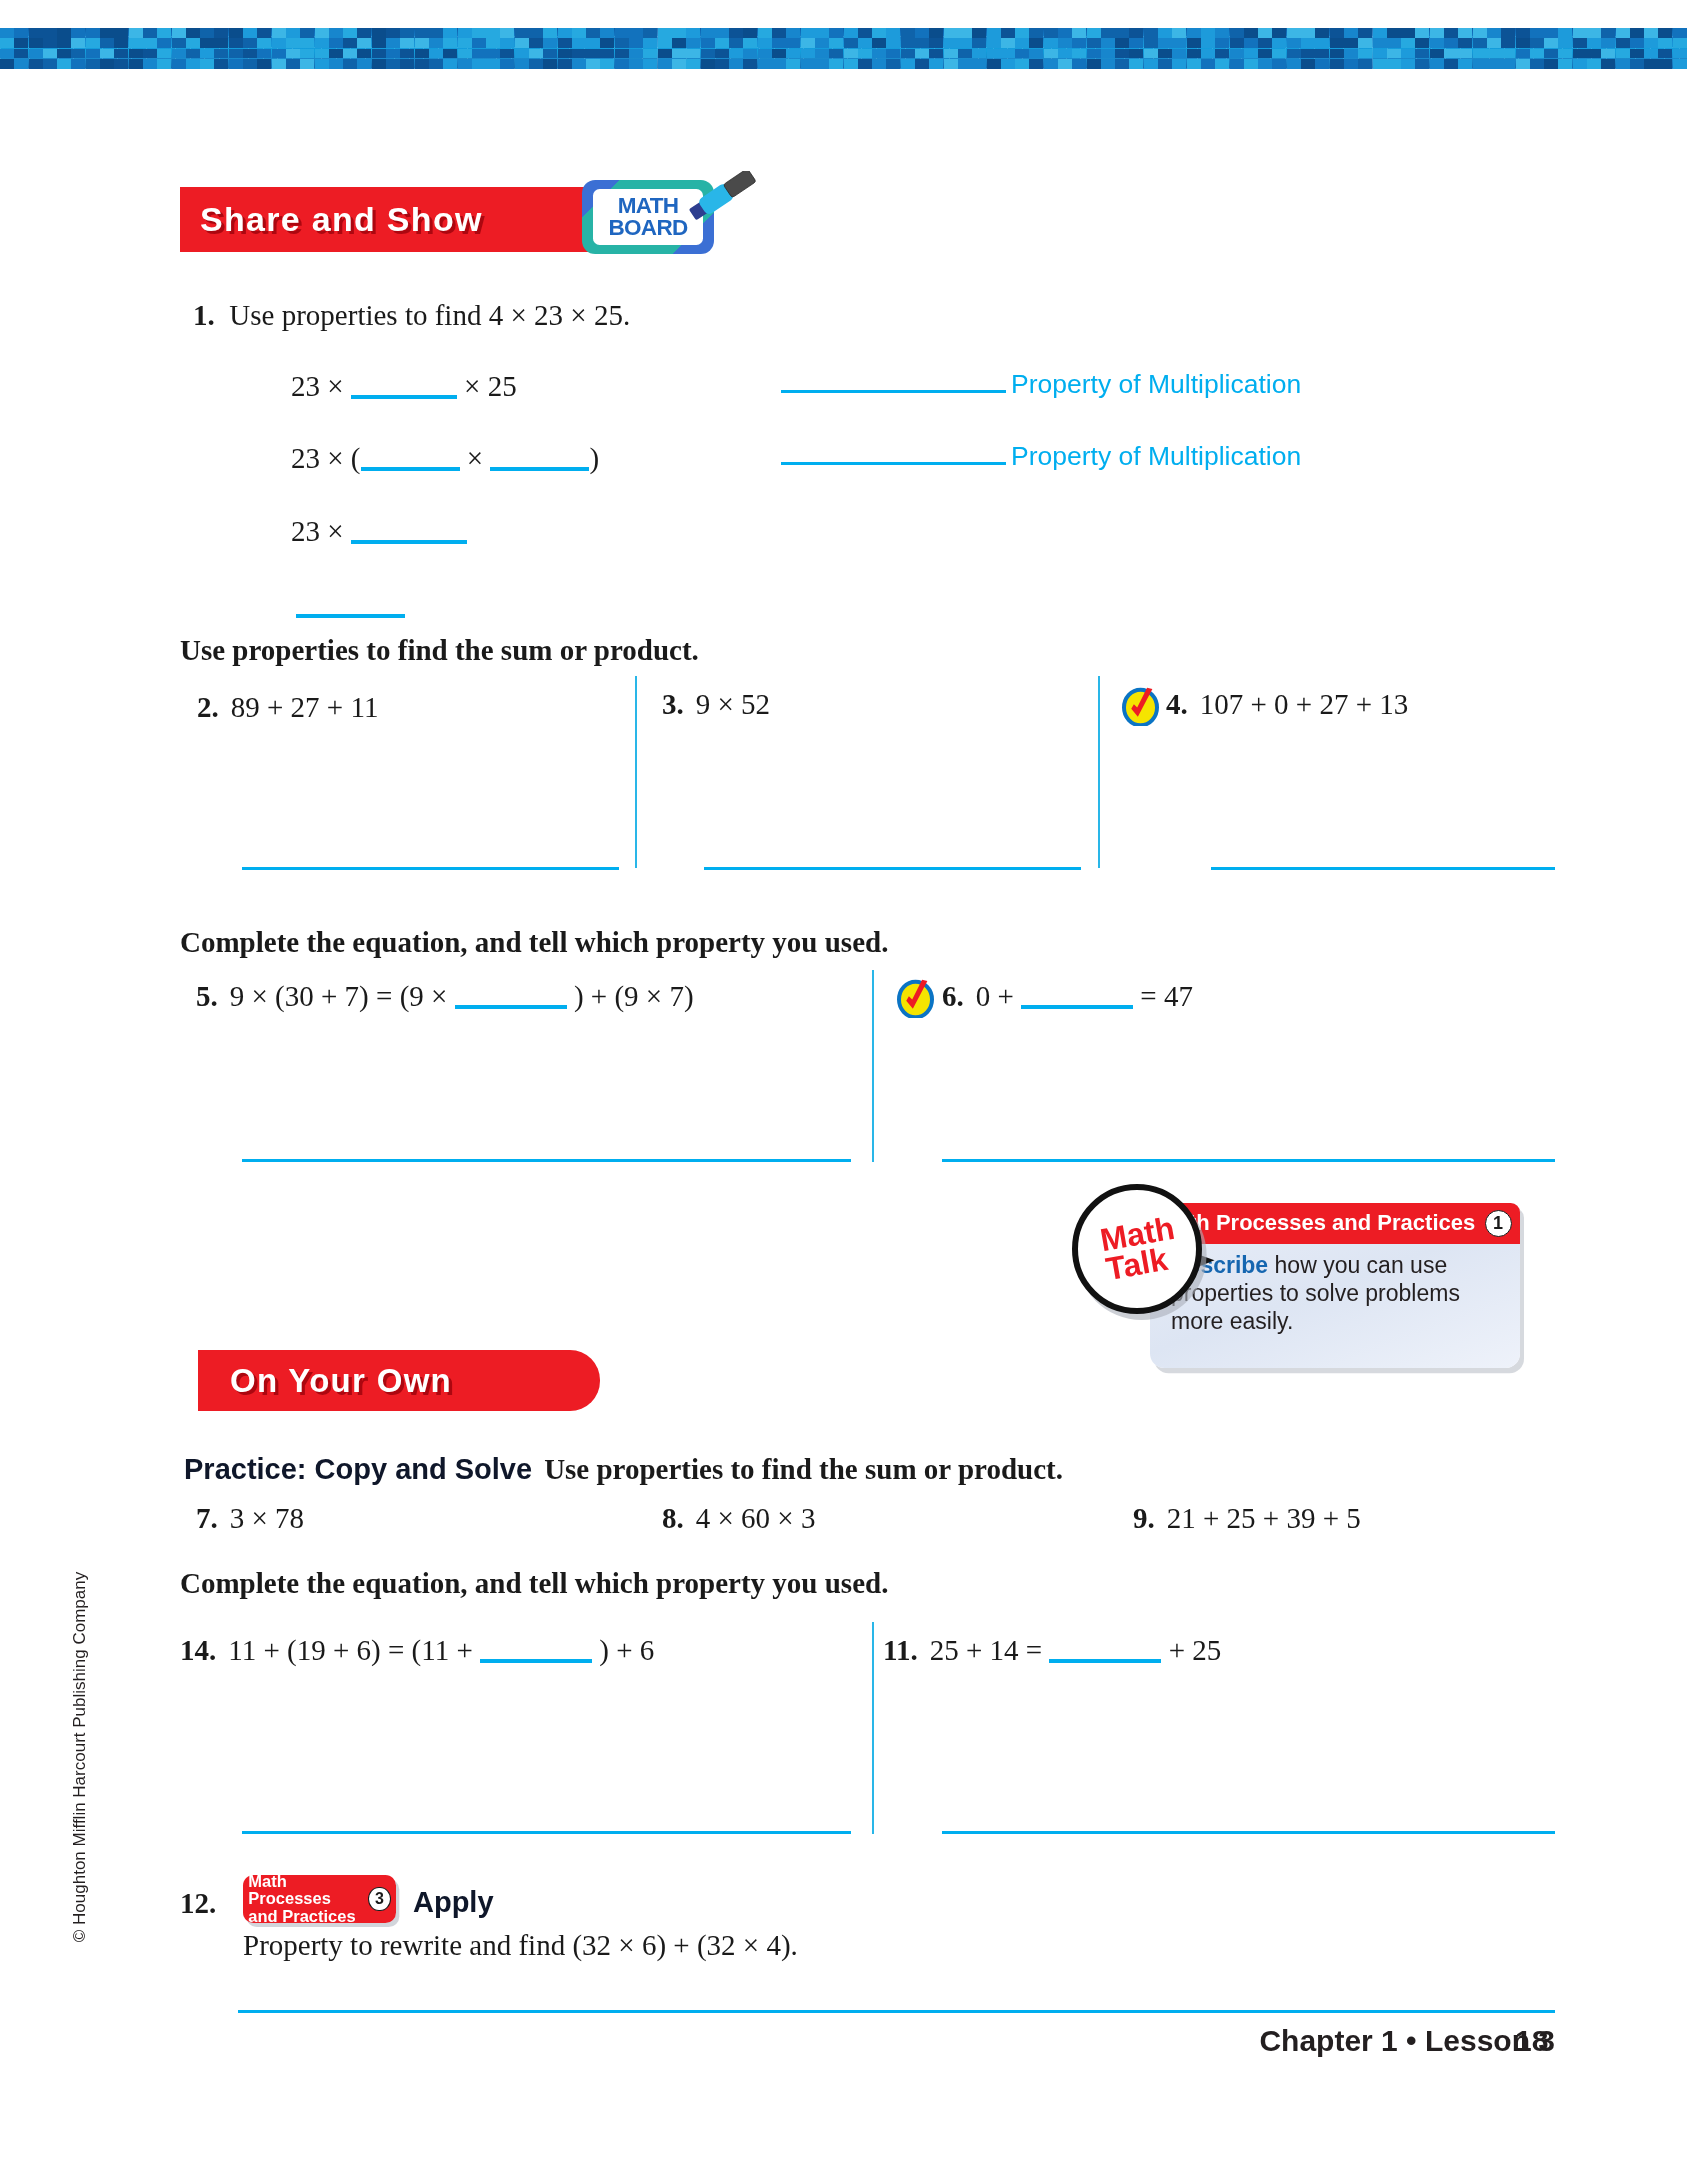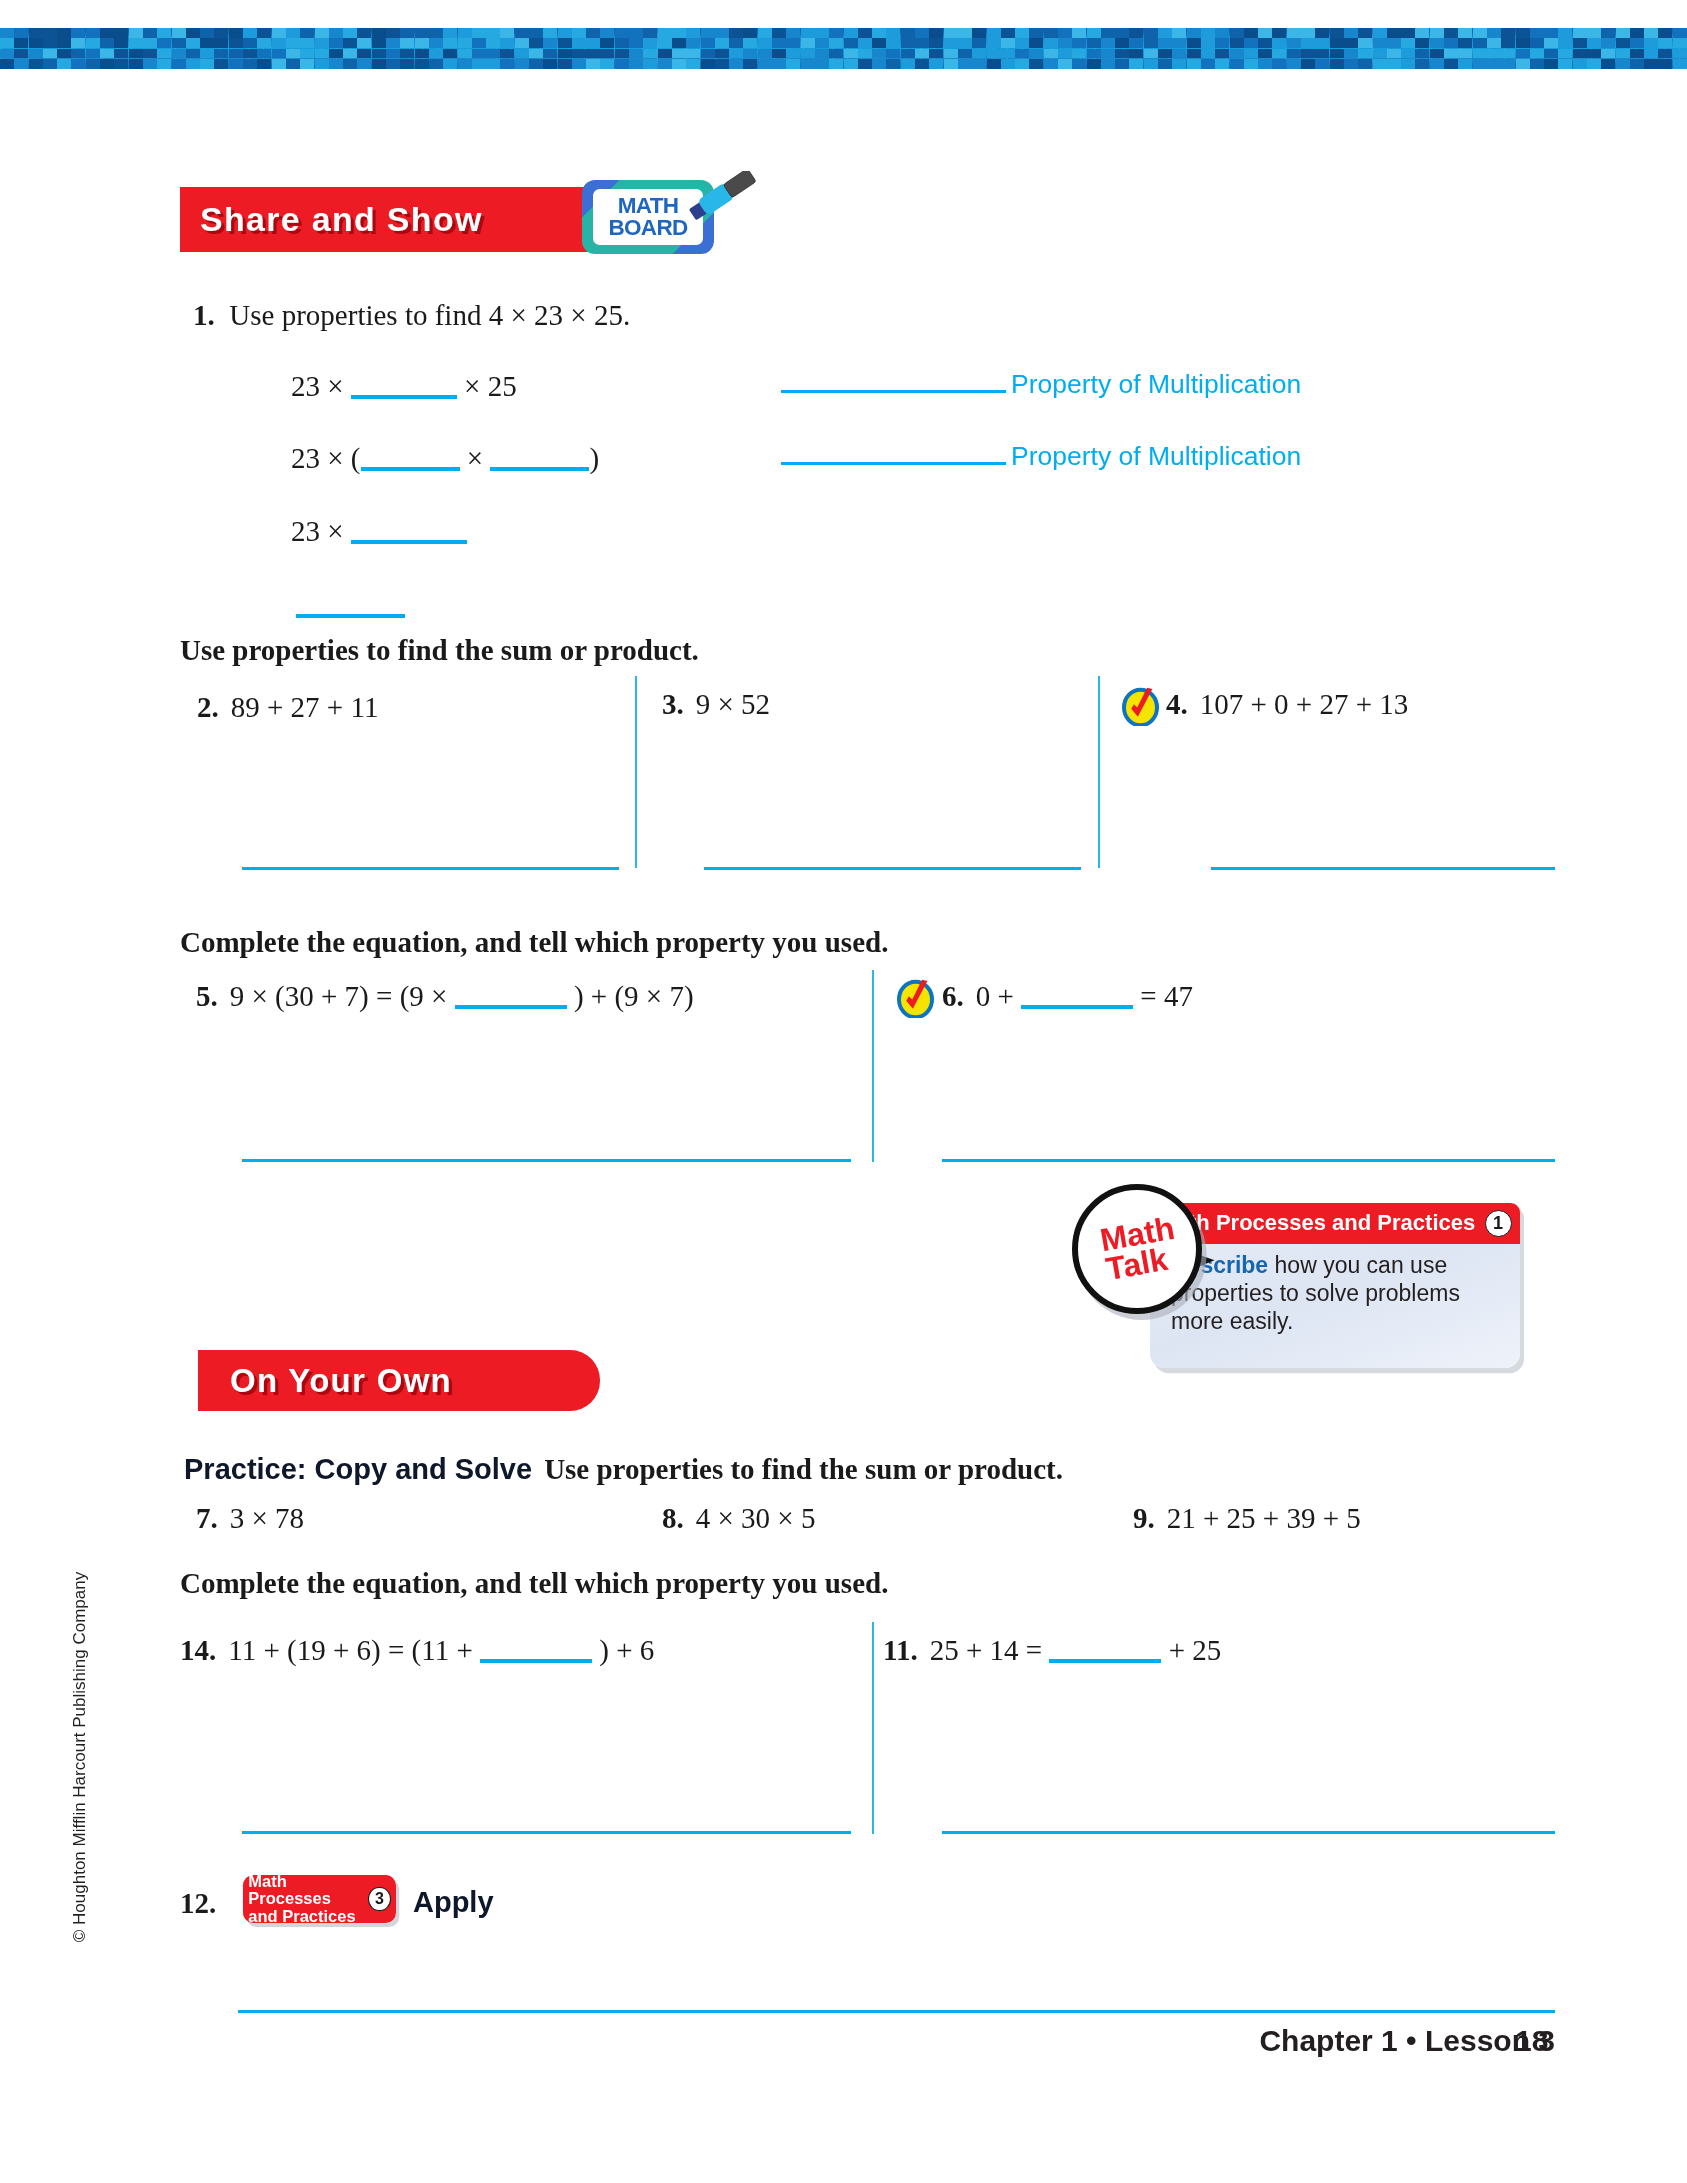--- a/index.html
+++ b/index.html
@@ -713,21 +713,21 @@
     <span class="practice-blue">Practice: Copy and Solve</span>
     <span class="prompt" style="position:static;">Use properties to find the sum or product.</span>
   </div>
 
   <div style="position:absolute;left:196px;top:1502px;display:flex;gap:12px;">
     <span class="qnum">7.</span>
     <span class="mathlite">3 × 78</span>
   </div>
   <div style="position:absolute;left:662px;top:1502px;display:flex;gap:12px;">
     <span class="qnum">8.</span>
-    <span class="mathlite">4 × 30 × 5</span>
+    <span class="mathlite">4 × 60 × 3</span>
   </div>
   <div style="position:absolute;left:1133px;top:1502px;display:flex;gap:12px;">
     <span class="qnum">9.</span>
     <span class="mathlite">21 + 25 + 39 + 5</span>
   </div>
 
   <div class="prompt" style="left:180px;top:1567px;">Complete the equation, and tell which property you used.</div>
 
   <div style="position:absolute;left:180px;top:1634px;display:flex;gap:12px;align-items:baseline;">
     <span class="qnum">14.</span>
@@ -751,20 +751,21 @@
 
   <div style="position:absolute;left:180px;top:1887px;" class="qnum">12.</div>
   <div class="mppbadge" style="left:243px;top:1875px;">
     <div class="lbl">
       <div>Math Processes</div>
       <div>and Practices</div>
     </div>
     <div class="num">3</div>
   </div>
   <div style="position:absolute;left:413px;top:1886px;" class="practice-blue">Apply</div>
+  <div style="position:absolute;left:243px;top:1929px;" class="qtext">Property to rewrite and find (32 × 6) + (32 × 4).</div>
 
   <div id="footrule"></div>
   <div id="footer">Chapter 1 • Lesson 3</div>
   <div id="pageno">18</div>
   <div id="copyright">© Houghton Mifflin Harcourt Publishing Company</div>
 
 </div>
 
 
 </body></html>

